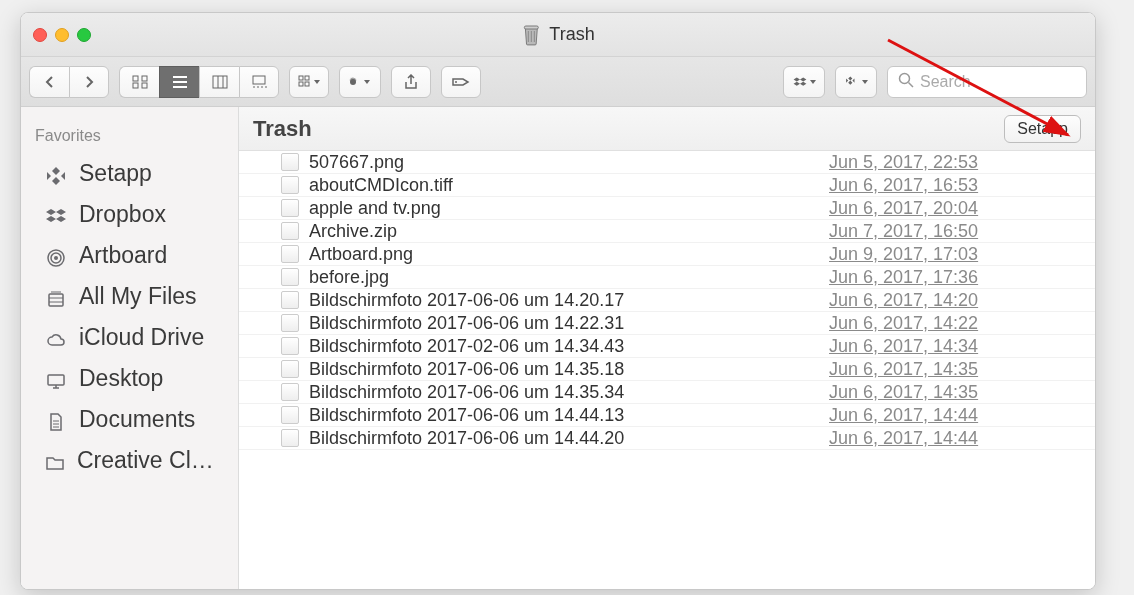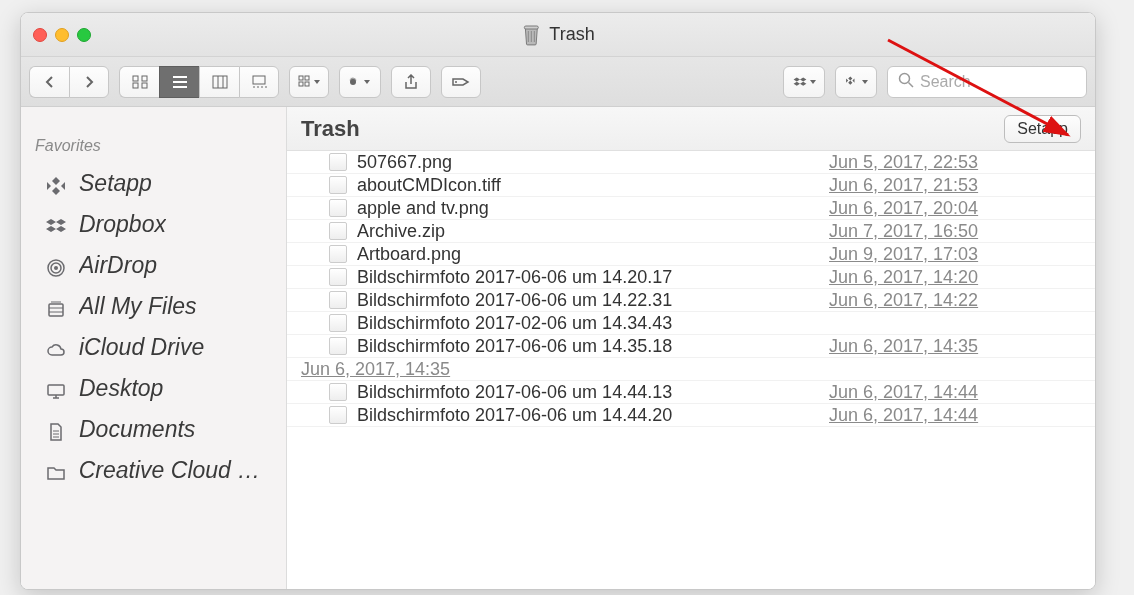--- a/index.html
+++ b/index.html
@@ -80,26 +80,25 @@
   }
   .search input {
     border: none; outline: none; background: transparent;
     font-size: 16px; color: #333; width: 100%;
   }
   .search input::placeholder { color: #aaa; }
   .body {
     flex: 1; display: flex; overflow: hidden;
   }
   .sidebar {
-    width: 266px;
+    width: 218px;
     background: #f5f3f3;
     border-right: 1px solid #dcdcdc;
-    padding-top: 30px;
+    padding-top: 20px;
     overflow-y: auto;
-    font-style: italic;
   }
   .sidebar-header {
     padding: 0 14px 8px 14px;
     font-size: 16px; color: #8a8a8a;
   }
   .side-item {
     display: flex; align-items: flex-end;
     padding: 7px 14px 7px 24px;
     gap: 12px;
     font-size: 23px; color: #3a3a3a;
@@ -317,21 +316,21 @@
         <span class="side-label">Dropbox</span>
       </div>
       <div class="side-item">
         <span class="side-icon">
             <svg width="20" height="20" viewBox="0 0 20 20">
               <circle cx="10" cy="10" r="8" fill="none" stroke="#6b6b6f" stroke-width="1.5"></circle>
               <circle cx="10" cy="10" r="5" fill="none" stroke="#6b6b6f" stroke-width="1.5"></circle>
               <circle cx="10" cy="10" r="2" fill="#6b6b6f"></circle>
             </svg>
           </span>
-        <span class="side-label">AirDrop</span>
+        <span class="side-label">Artboard</span>
       </div>
       <div class="side-item">
         <span class="side-icon">
             <svg width="20" height="20" viewBox="0 0 20 20">
               <rect x="3" y="5" width="14" height="12" rx="1" fill="none" stroke="#6b6b6f" stroke-width="1.5"></rect>
               <path stroke="#6b6b6f" d="M3 9h14M3 13h14M5 3h10"></path>
             </svg>
           </span>
         <span class="side-label">All My Files</span>
       </div>
@@ -382,21 +381,21 @@
               <span class="file-icon"></span>
               <span class="fname">507667.png</span>
             </div>
             <div class="date-cell">Jun 5, 2017, 22:53</div>
           </div>
           <div class="file-row">
             <div class="name-cell">
               <span class="file-icon"></span>
               <span class="fname">aboutCMDIcon.tiff</span>
             </div>
-            <div class="date-cell">Jun 6, 2017, 21:53</div>
+            <div class="date-cell">Jun 6, 2017, 16:53</div>
           </div>
           <div class="file-row">
             <div class="name-cell">
               <span class="file-icon"></span>
               <span class="fname">apple and tv.png</span>
             </div>
             <div class="date-cell">Jun 6, 2017, 20:04</div>
           </div>
           <div class="file-row">
             <div class="name-cell">
@@ -408,45 +407,57 @@
           <div class="file-row">
             <div class="name-cell">
               <span class="file-icon"></span>
               <span class="fname">Artboard.png</span>
             </div>
             <div class="date-cell">Jun 9, 2017, 17:03</div>
           </div>
           <div class="file-row">
             <div class="name-cell">
               <span class="file-icon"></span>
+              <span class="fname">before.jpg</span>
+            </div>
+            <div class="date-cell">Jun 6, 2017, 17:36</div>
+          </div>
+          <div class="file-row">
+            <div class="name-cell">
+              <span class="file-icon"></span>
               <span class="fname">Bildschirmfoto 2017-06-06 um 14.20.17</span>
             </div>
             <div class="date-cell">Jun 6, 2017, 14:20</div>
           </div>
           <div class="file-row">
             <div class="name-cell">
               <span class="file-icon"></span>
               <span class="fname">Bildschirmfoto 2017-06-06 um 14.22.31</span>
             </div>
             <div class="date-cell">Jun 6, 2017, 14:22</div>
           </div>
           <div class="file-row">
             <div class="name-cell">
               <span class="file-icon"></span>
               <span class="fname">Bildschirmfoto 2017-02-06 um 14.34.43</span>
             </div>
+            <div class="date-cell">Jun 6, 2017, 14:34</div>
           </div>
           <div class="file-row">
             <div class="name-cell">
               <span class="file-icon"></span>
               <span class="fname">Bildschirmfoto 2017-06-06 um 14.35.18</span>
             </div>
             <div class="date-cell">Jun 6, 2017, 14:35</div>
           </div>
           <div class="file-row">
+            <div class="name-cell">
+              <span class="file-icon"></span>
+              <span class="fname">Bildschirmfoto 2017-06-06 um 14.35.34</span>
+            </div>
             <div class="date-cell">Jun 6, 2017, 14:35</div>
           </div>
           <div class="file-row">
             <div class="name-cell">
               <span class="file-icon"></span>
               <span class="fname">Bildschirmfoto 2017-06-06 um 14.44.13</span>
             </div>
             <div class="date-cell">Jun 6, 2017, 14:44</div>
           </div>
           <div class="file-row">

